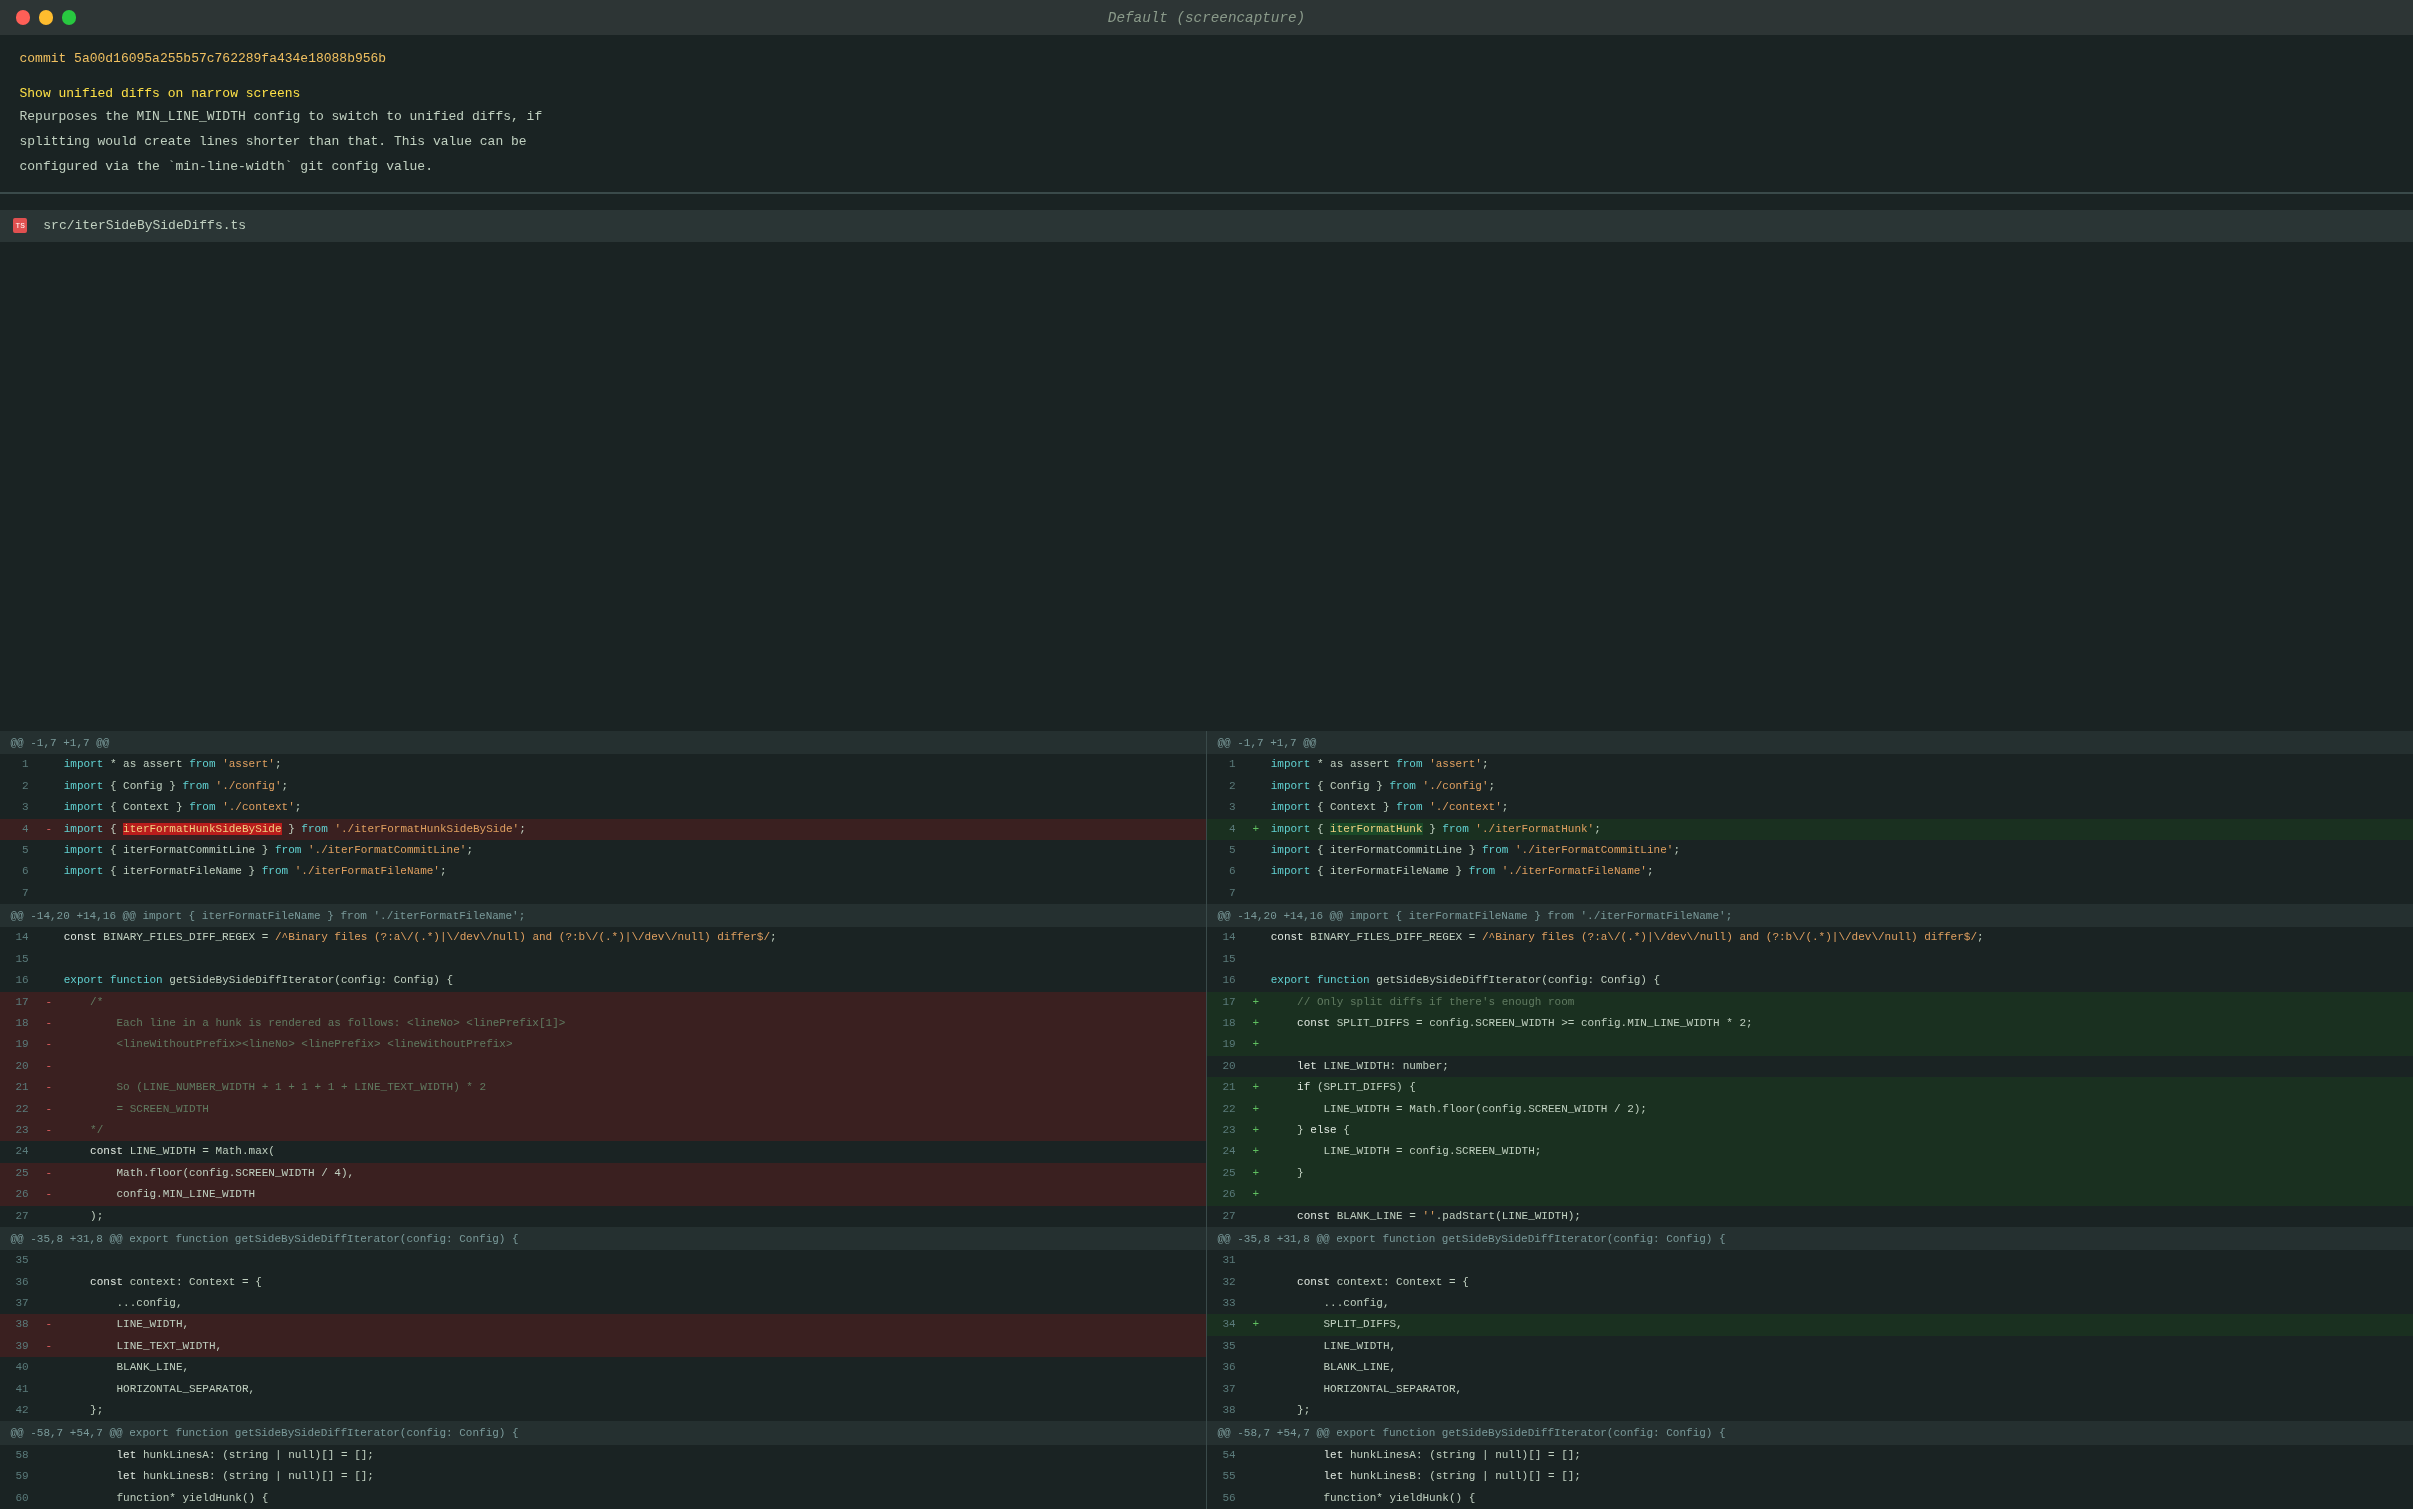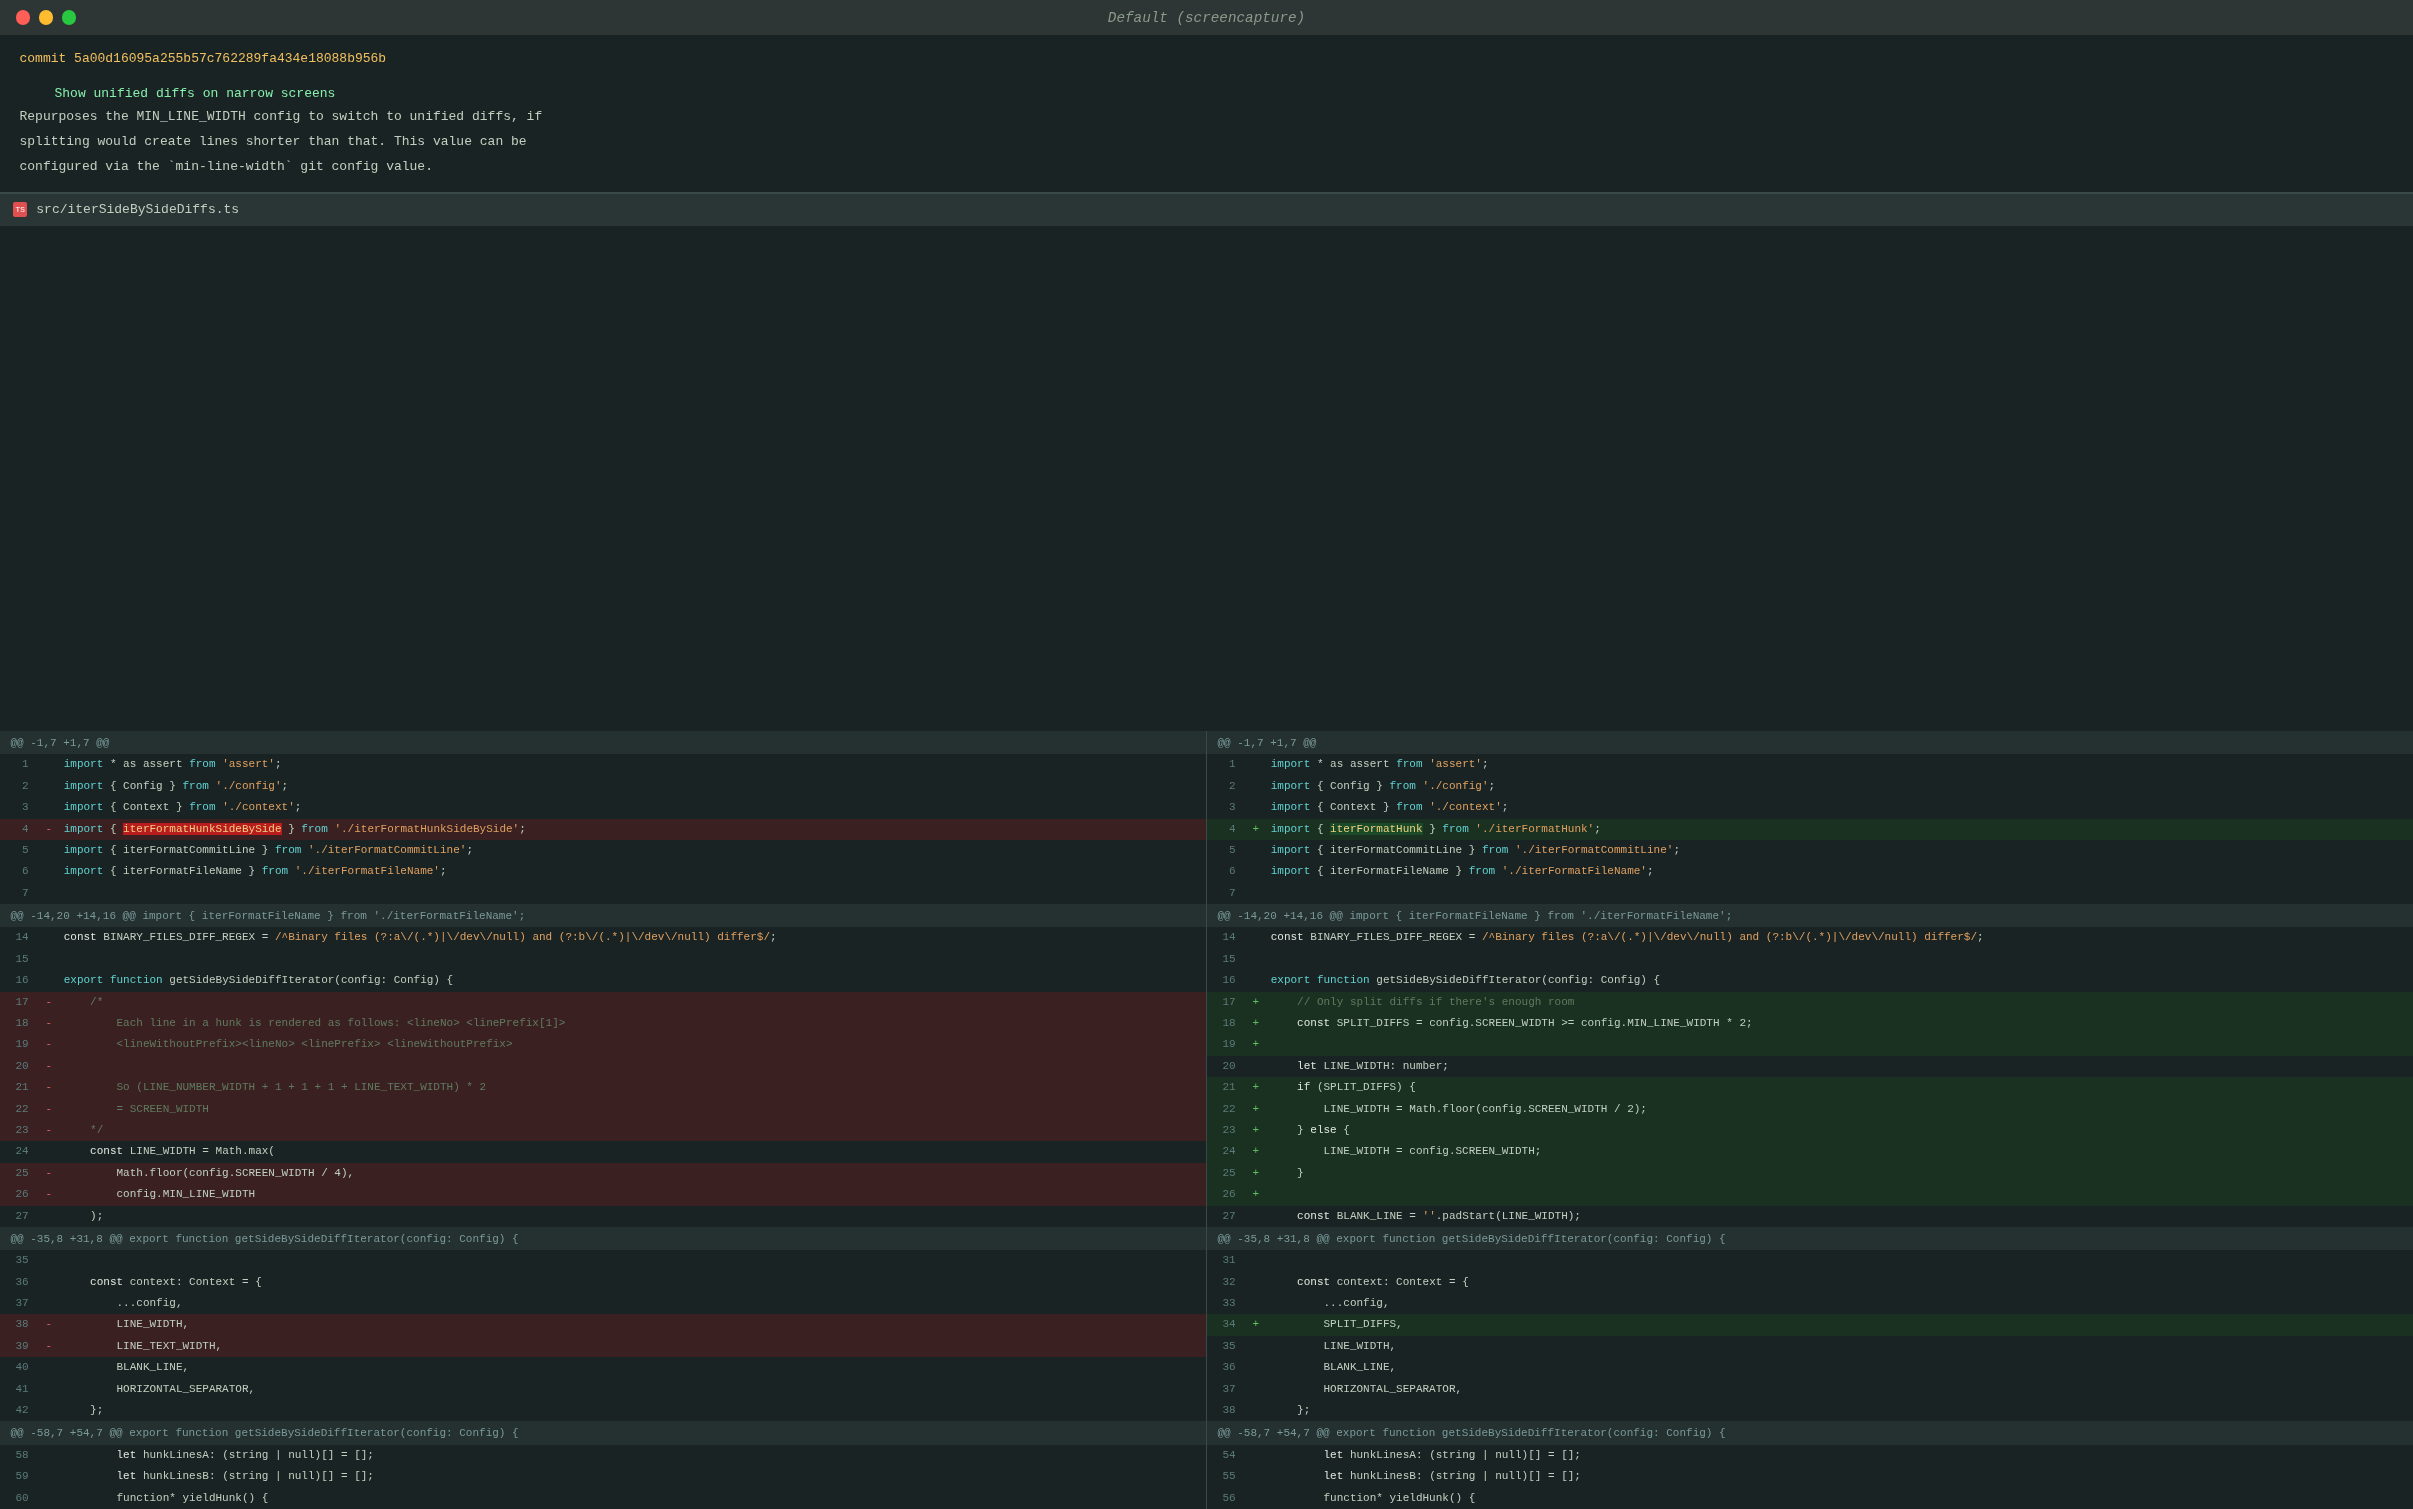--- a/index.html
+++ b/index.html
@@ -50,37 +50,38 @@
 
     .commit-info {
       padding: 13px 19.5px 13px 19.5px;
       background: #1a2323;
       flex-shrink: 0;
       line-height: 1.7;
     }
     .commit-hash { color: #f0c060; font-size: 13px; }
     .commit-author { color: #80c080; font-size: 13px; }
     .commit-date { color: #80c080; font-size: 13px; }
-    .commit-message { color: #86efac; font-size: 13px; margin-top: 9px; margin-left: 35px; }
+    .commit-message { color: #fde047; font-size: 13px; margin-top: 9px; }
     .commit-description { color: #c0d0c0; font-size: 13px; line-height: 1.8; }
 
     .divider {
       height: 1.3px;
       background: #3a4a4a;
       flex-shrink: 0;
     }
 
     .file-header {
       background: #2a3535;
       padding: 6.5px 13px;
       display: flex;
       align-items: center;
-      gap: 9px;
+      gap: 16px;
       flex-shrink: 0;
       height: 32px;
+      margin-top: 16px;
     }
     .file-icon {
       width: 14.3px;
       height: 14.3px;
       background: #e05050;
       border-radius: 1.9px;
       display: flex;
       align-items: center;
       justify-content: center;
       font-size: 7.8px;

